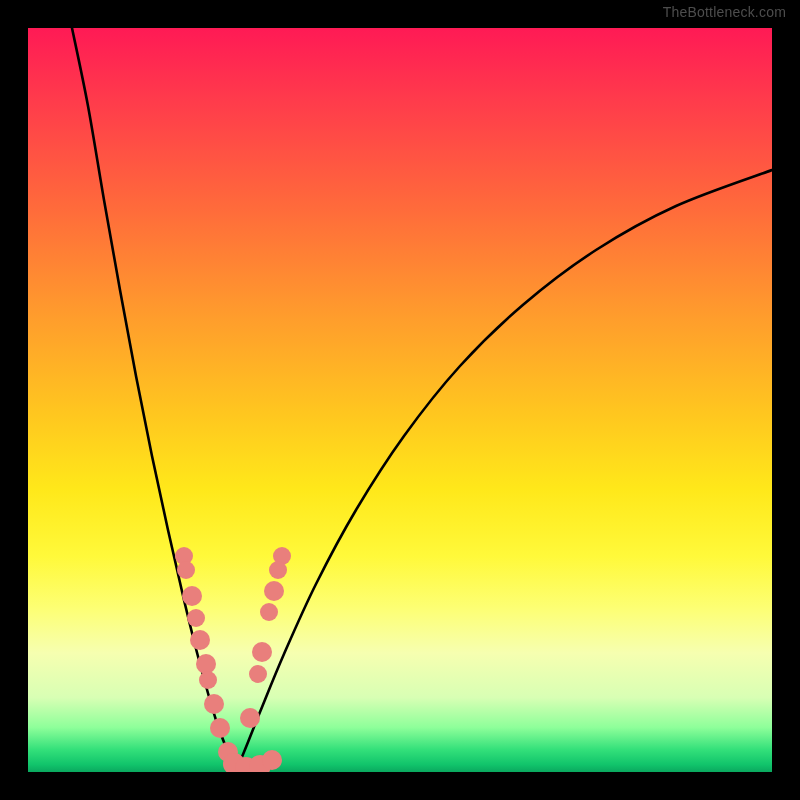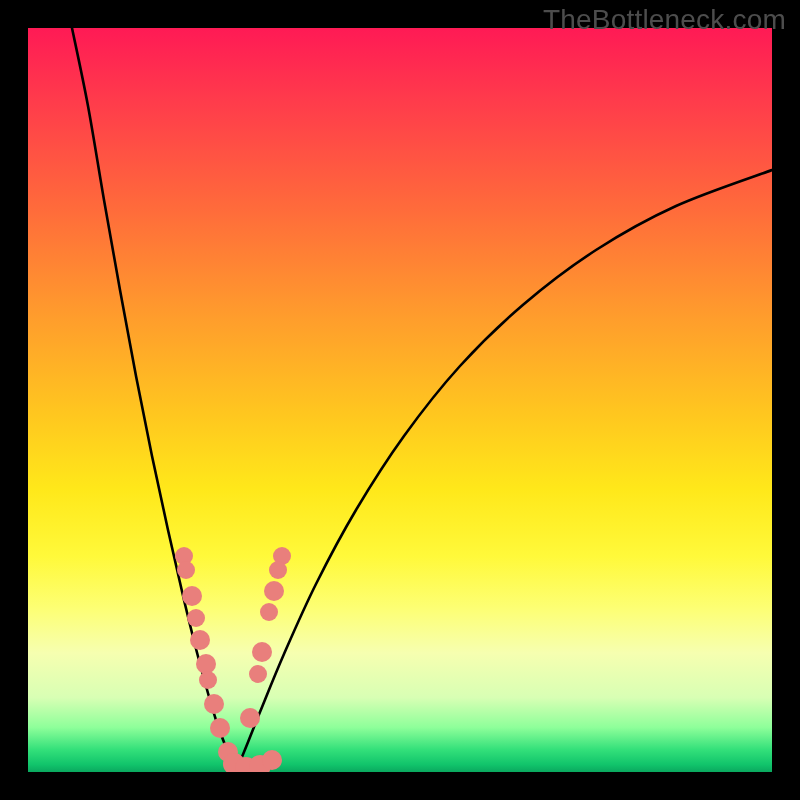--- a/index.html
+++ b/index.html
@@ -56,21 +56,21 @@
     left: 0;
     top: 0;
     width: 100%;
     height: 100%;
   }
   .watermark {
     position: absolute;
     top: 4px;
     right: 14px;
     color: #4d4d4d;
-    font-size: 28px;
+    font-size: 14px;
     font-weight: 500;
     letter-spacing: 0.2px;
     user-select: none;
   }
 </style>
 </head>
 <body>
 
 <div class="frame">
   <div class="plot">

